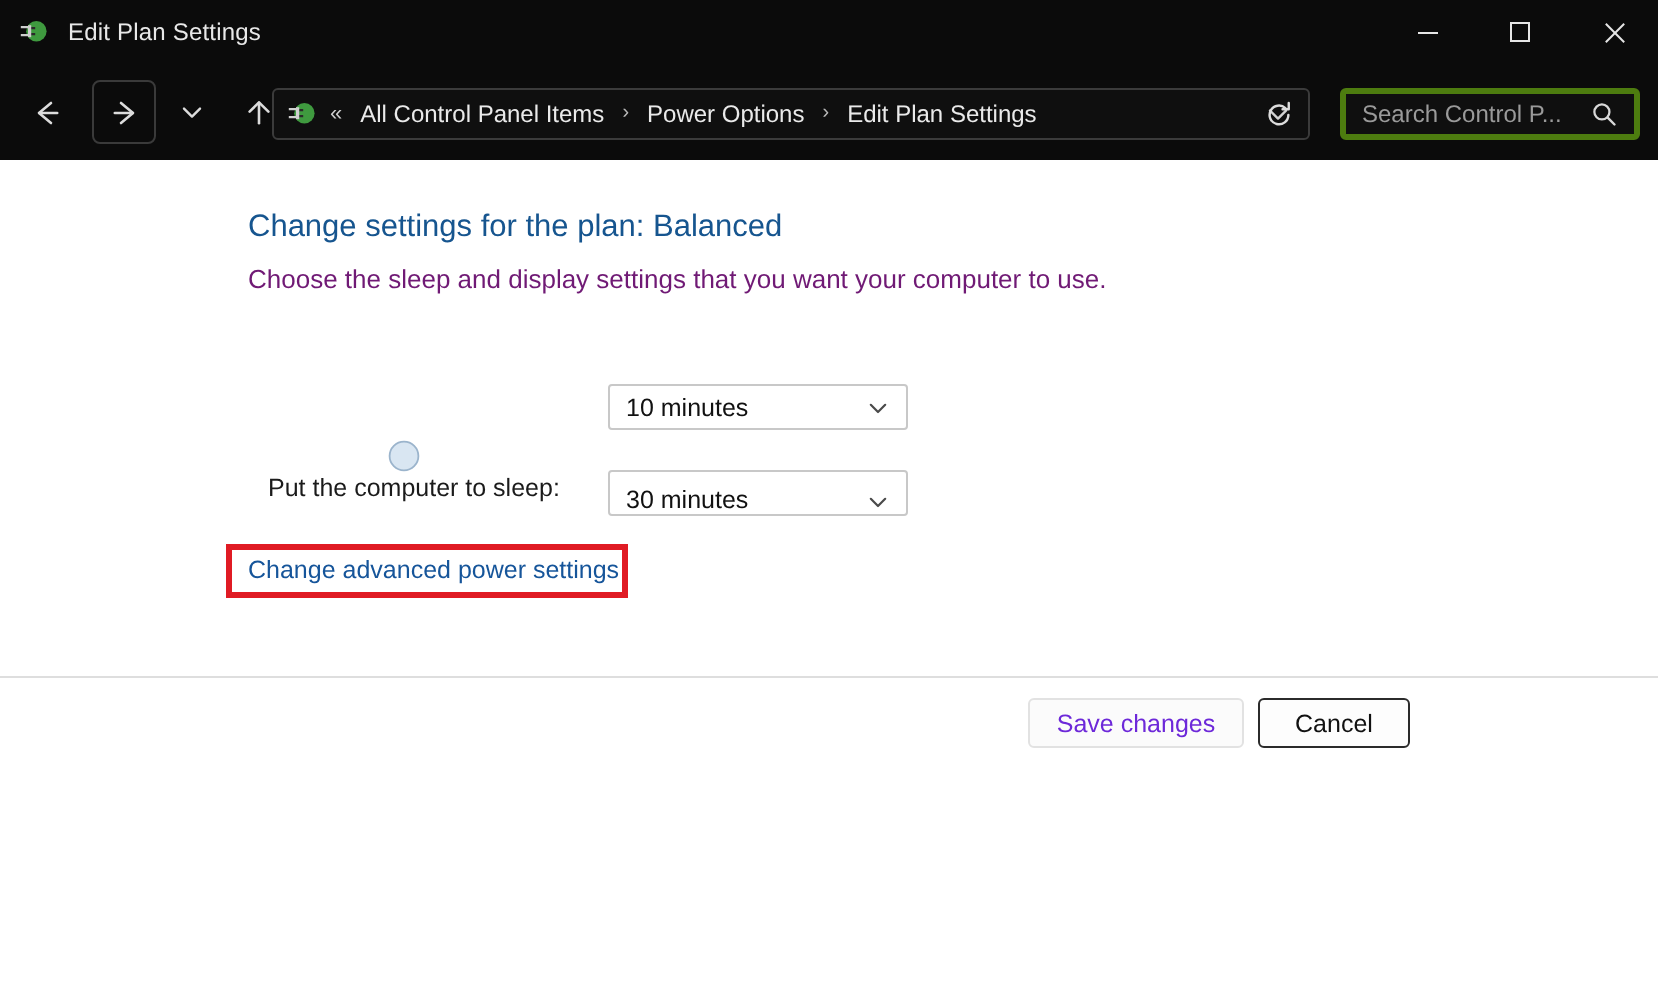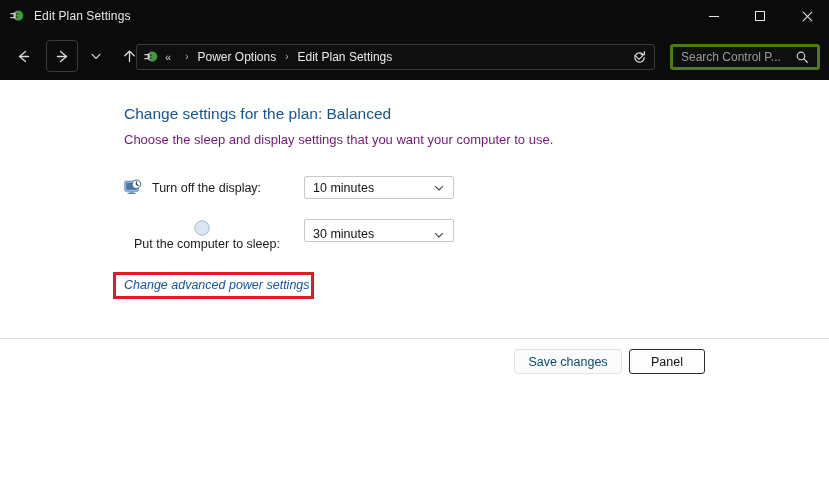--- a/index.html
+++ b/index.html
@@ -273,20 +273,21 @@
     position: absolute;
     width: 150px;
     height: 23px;
     border: 1px solid #c8c8c8;
     background: #ffffff;
     border-radius: 2px;
     box-sizing: border-box;
     display: flex;
     align-items: center;
     left: 304px;
+    margin-top: 16px;
   }
   .combo-display { top: 96px; }
   .combo-sleep   { top: 139px; align-items: flex-end; }
   .combo-value {
     font-size: 12.5px;
     color: #111111;
     margin-left: 8px;
     white-space: nowrap;
   }
   .combo-arrow {
@@ -298,21 +299,20 @@
     flex: 0 0 auto;
   }
 
   .link {
     position: absolute;
     left: 124px;
     font-size: 12.5px;
     color: #16559a;
     white-space: nowrap;
     text-decoration: none;
-    font-style: italic;
   }
   .link-advanced { top: 198px; }
   .link-restore  { top: 228px; }
 
   .highlight-box {
     position: absolute;
     left: 113px;
     top: 272px;
     width: 201px;
     height: 27px;
@@ -350,21 +350,21 @@
     display: flex;
     align-items: center;
     justify-content: center;
     box-sizing: border-box;
     padding: 0;
   }
   .btn-save {
     left: 514px;
     top: 10px;
     width: 108px;
-    color: #0c4a6e;
+    color: #6d28d9;
     border-color: #e2e2e2;
     background: #fbfbfb;
   }
   .btn-cancel {
     left: 629px;
     top: 10px;
     width: 76px;
     border-color: #2b2b2b;
     background: #fdfdfd;
   }
@@ -429,20 +429,21 @@
     <span class="addr-icon">
       <svg class="plug-ico" viewBox="0 0 16 16" xmlns="http://www.w3.org/2000/svg">
         <circle cx="9.2" cy="7.6" r="5.1" fill="#3f9a3f"></circle>
         <path d="M9.2 3.2 a4.4 4.4 0 0 1 0 8.8 a3 3 0 0 0 0-8.8 z" fill="#6fc96f"></path>
         <path d="M6.4 6.1 h2.2 M6.4 9.1 h2.2" stroke="#2a2a2a" stroke-width="1.1" fill="none"></path>
         <path d="M1.4 5.6 h3.6 M1.4 9.6 h3.6" stroke="#cfcfcf" stroke-width="1.1" fill="none"></path>
         <path d="M5.0 4.6 h1.6 v6 h-1.6 z" fill="#cfcfcf"></path>
       </svg>
     </span>
     <span class="chev-double">«</span>
+    <span class="crumb">All Control Panel Items</span>
     <span class="crumb-sep">›</span>
     <span class="crumb">Power Options</span>
     <span class="crumb-sep">›</span>
     <span class="crumb">Edit Plan Settings</span>
     <span class="addr-dropdown">
       <svg width="14" height="14" viewBox="0 0 14 14">
         <path d="M3 5.3 L7 9.3 L11 5.3" fill="none" stroke="#d2d2d2" stroke-width="1.2" stroke-linecap="round" stroke-linejoin="round"></path>
       </svg>
     </span>
   </div>
@@ -462,33 +463,20 @@
         <path d="M10.1 10.1 L14 14" stroke="#d8d8d8" stroke-width="1.4" stroke-linecap="round"></path>
       </svg>
     </span>
   </div>
 
   <div class="content">
 
     <div class="page-title">Change settings for the plan: Balanced</div>
     <div class="page-sub">Choose the sleep and display settings that you want your computer to use.</div>
 
-    <div class="setting-row row-display">
-      <span class="row-icon">
-        <svg viewBox="0 0 18 18" width="18" height="18">
-          <rect x="0.8" y="2.2" width="13.5" height="10" rx="0.8" fill="#a9cbe8" stroke="#5b8fbd" stroke-width="1"></rect>
-          <rect x="2.2" y="3.6" width="10.7" height="7.2" fill="#4a76a8"></rect>
-          <rect x="5.2" y="12.4" width="4.8" height="1.5" fill="#7ba3c9"></rect>
-          <rect x="3.4" y="13.8" width="8.4" height="1.3" rx="0.5" fill="#5b8fbd"></rect>
-          <circle cx="12.4" cy="5.3" r="4.3" fill="#ffffff" stroke="#3d5f80" stroke-width="1"></circle>
-          <path d="M12.4 2.8 V5.3 L14.2 6.5" fill="none" stroke="#27384a" stroke-width="1.1" stroke-linecap="round"></path>
-        </svg>
-      </span>
-      <span class="row-label">Turn off the display:</span>
-    </div>
     <div class="combo combo-display">
       <span class="combo-value">10 minutes</span>
       <span class="combo-arrow">
         <svg width="12" height="12" viewBox="0 0 12 12">
           <path d="M2.4 4.4 L6 8 L9.6 4.4" fill="none" stroke="#4a4a4a" stroke-width="1.1" stroke-linecap="round" stroke-linejoin="round"></path>
         </svg>
       </span>
     </div>
 
     <div class="setting-row row-sleep">
@@ -512,17 +500,17 @@
 
     <a class="link link-advanced" href="#">Change advanced power settings</a>
   </div>
 
   <div class="highlight-box"></div>
 
   <div class="divider"></div>
 
   <div class="footer">
     <button class="btn btn-save" disabled="">Save changes</button>
-    <button class="btn btn-cancel">Panel</button>
+    <button class="btn btn-cancel">Cancel</button>
 
   </div>
 
 </div>
 
 </body></html>

